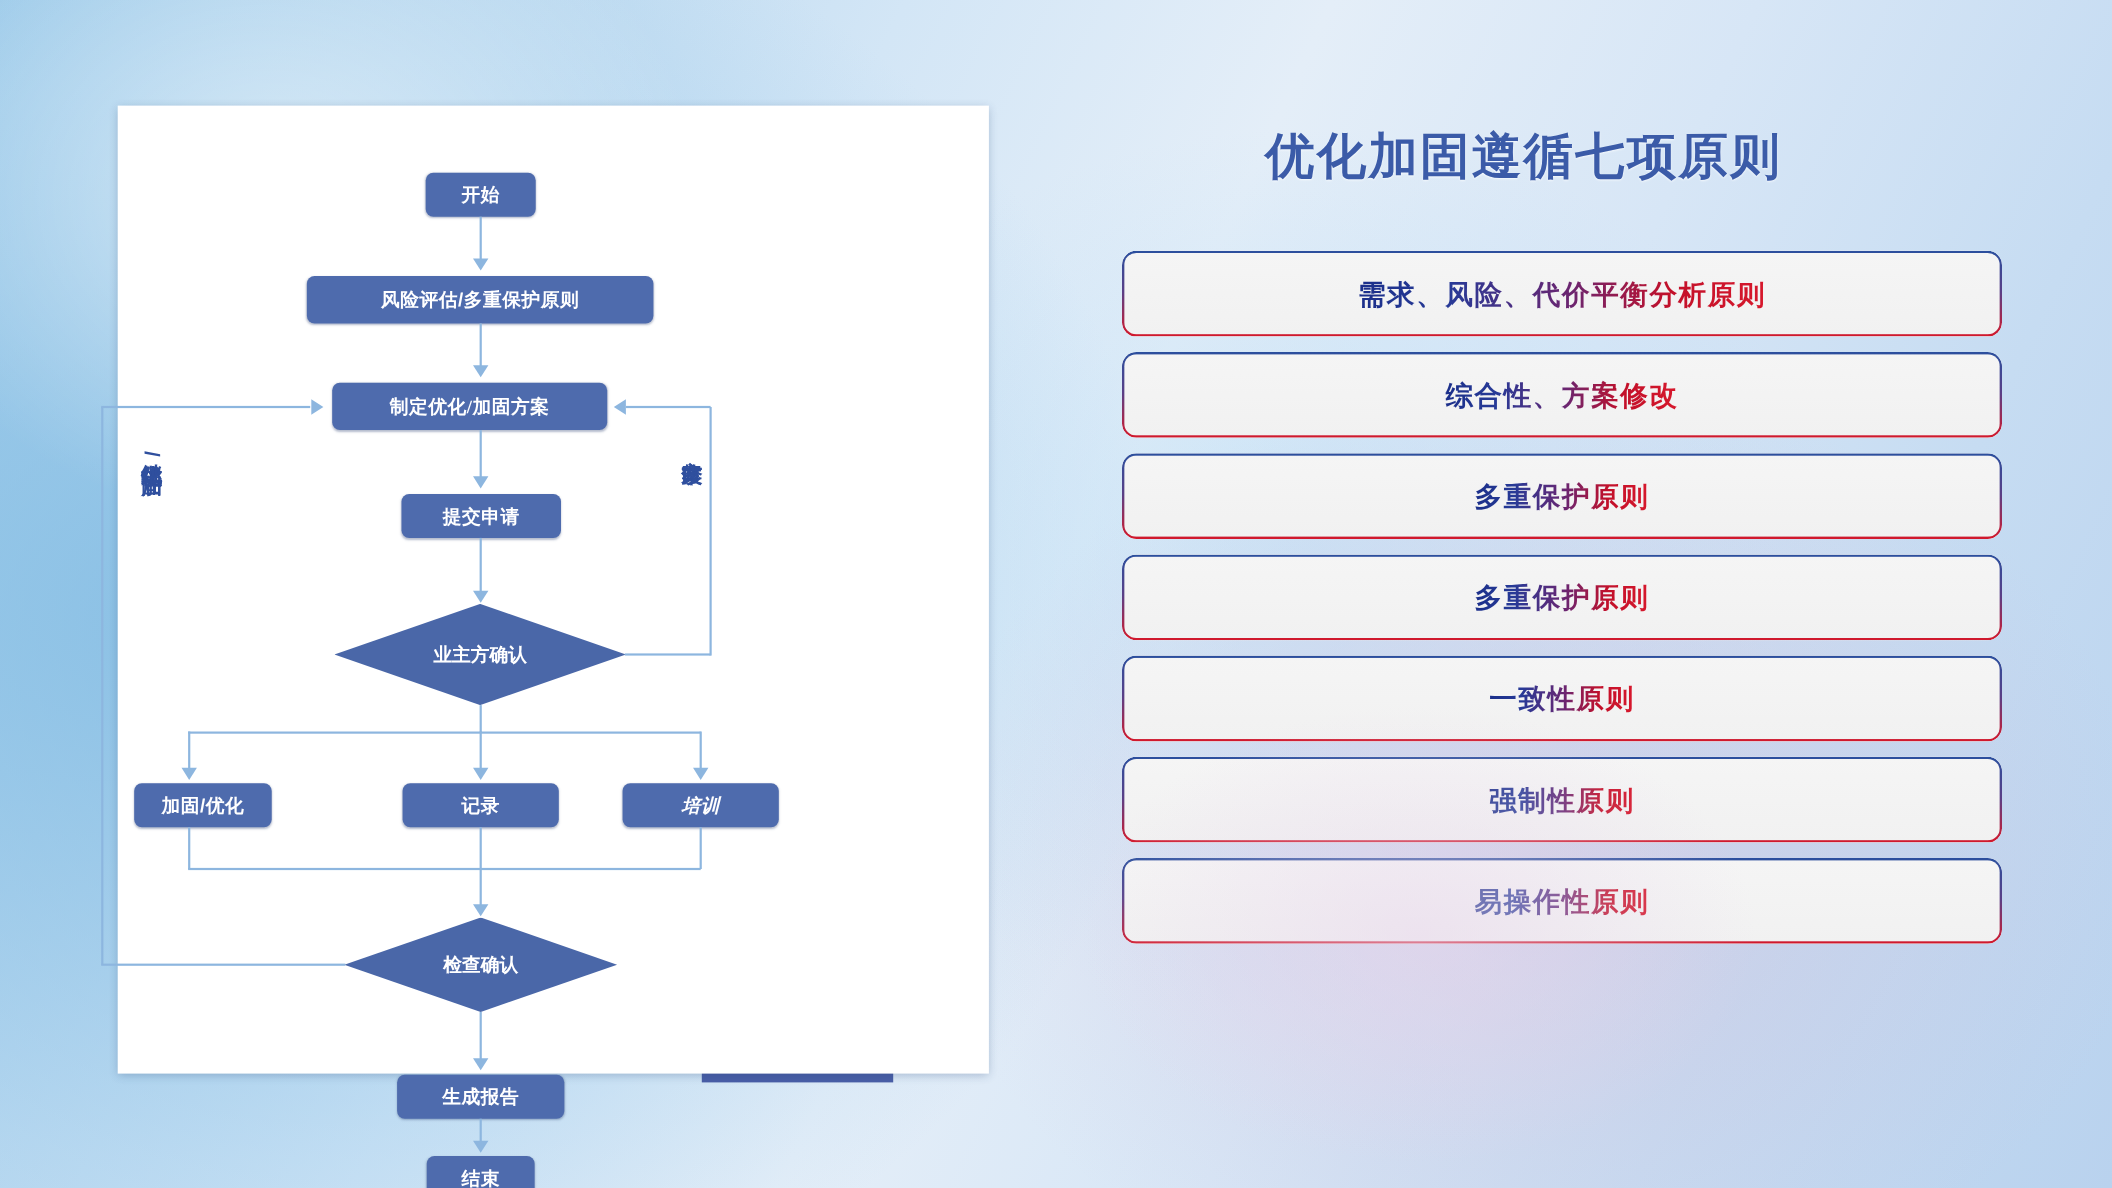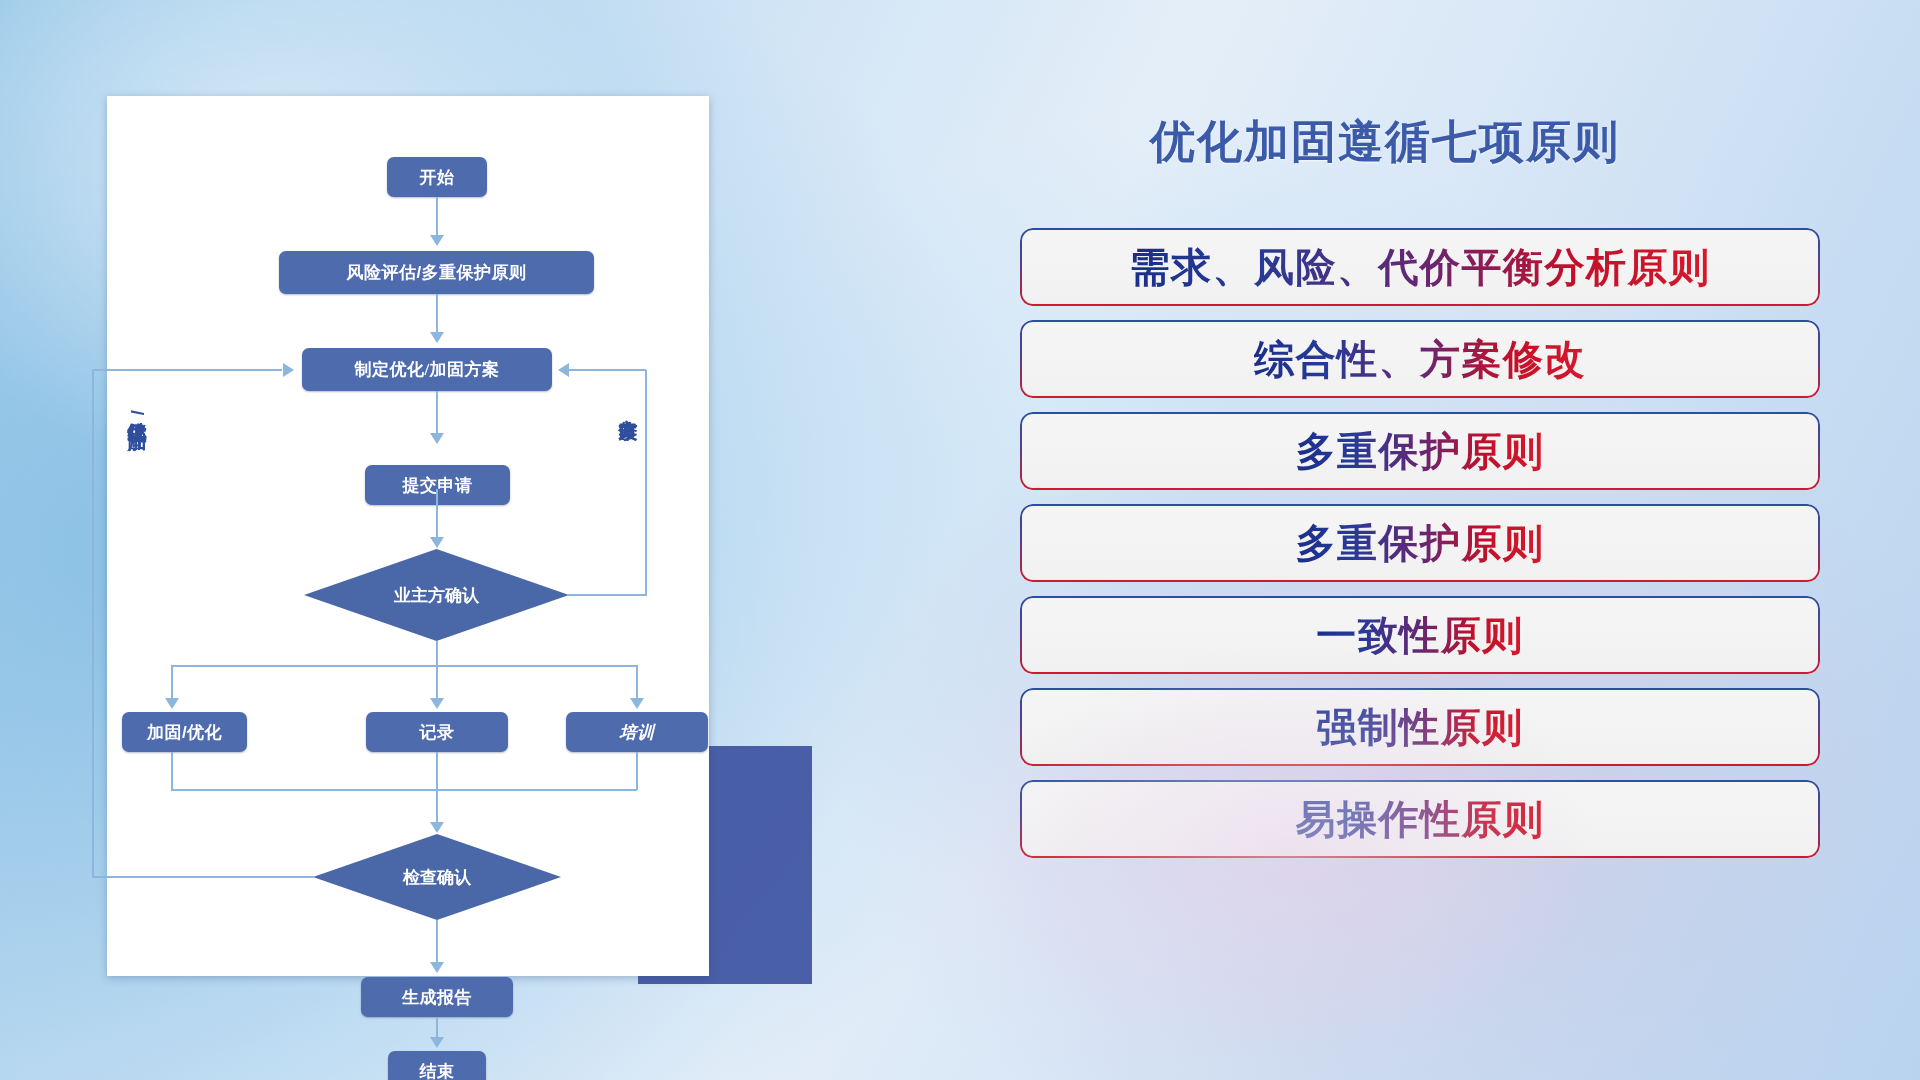--- a/index.html
+++ b/index.html
@@ -46,21 +46,21 @@
     position: absolute;
     background: #3d53a0;
     opacity: .92;
   }
   #accent-v { left: 638px; top: 746px; width: 174px; height: 238px; }
 
   .flow-card {
     position: absolute;
     left: 107px;
     top: 96px;
-    width: 602px;
+    width: 792px;
     height: 880px;
     background: #ffffff;
     box-shadow: 0 2px 8px rgba(40,70,120,0.30);
   }
 
   .flow-inner { position: absolute; inset: 0; }
 
   
   .node {
     position: absolute;
@@ -188,21 +188,21 @@
   }
   .pcard .shadow {
     position: absolute;
     left: 3px; right: -3px; top: 4px; bottom: -4px;
     border-radius: 13px;
     background: #cf1a2c;
     z-index: -1;
   }
   .pcard-text {
     position: relative;
-    font-size: 40px;
+    font-size: 25px;
     font-weight: bold;
     letter-spacing: 1.5px;
     background: linear-gradient(to right, #1b2f8a 0%, #273a97 22%, #6b2570 52%, #c2102a 76%, #d7182c 100%);
     -webkit-background-clip: text;
     background-clip: text;
     color: transparent;
     -webkit-text-fill-color: transparent;
     white-space: nowrap;
   }
 </style>
@@ -227,21 +227,21 @@
       </div>
       <div class="ln v" style="left:329px; top:198px; height:40px;"></div>
       <div class="arw down" style="left:323px; top:236px;"></div>
 
       <div class="node" style="left:195px; top:252px; width:250px; height:43px;font-family:Liberation Serif, serif;">
         <span>制定优化/加固方案</span>
       </div>
       <div class="ln v" style="left:329px; top:295px; height:44px;"></div>
       <div class="arw down" style="left:323px; top:337px;"></div>
 
-      <div class="node" style="left:258px; top:353px; width:145px; height:40px;margin-top:16px;">
+      <div class="node" style="left:258px; top:353px; width:145px; height:40px;">
         <span>提交申请</span>
       </div>
       <div class="ln v" style="left:329px; top:393px; height:50px;"></div>
       <div class="arw down" style="left:323px; top:441px;"></div>
 
       <div class="diamond" style="left:197px; top:453px; width:265px; height:92px;">
         <span>业主方确认</span>
       </div>
 
       <div class="ln h" style="left:461px; top:498px; width:78px;"></div>

